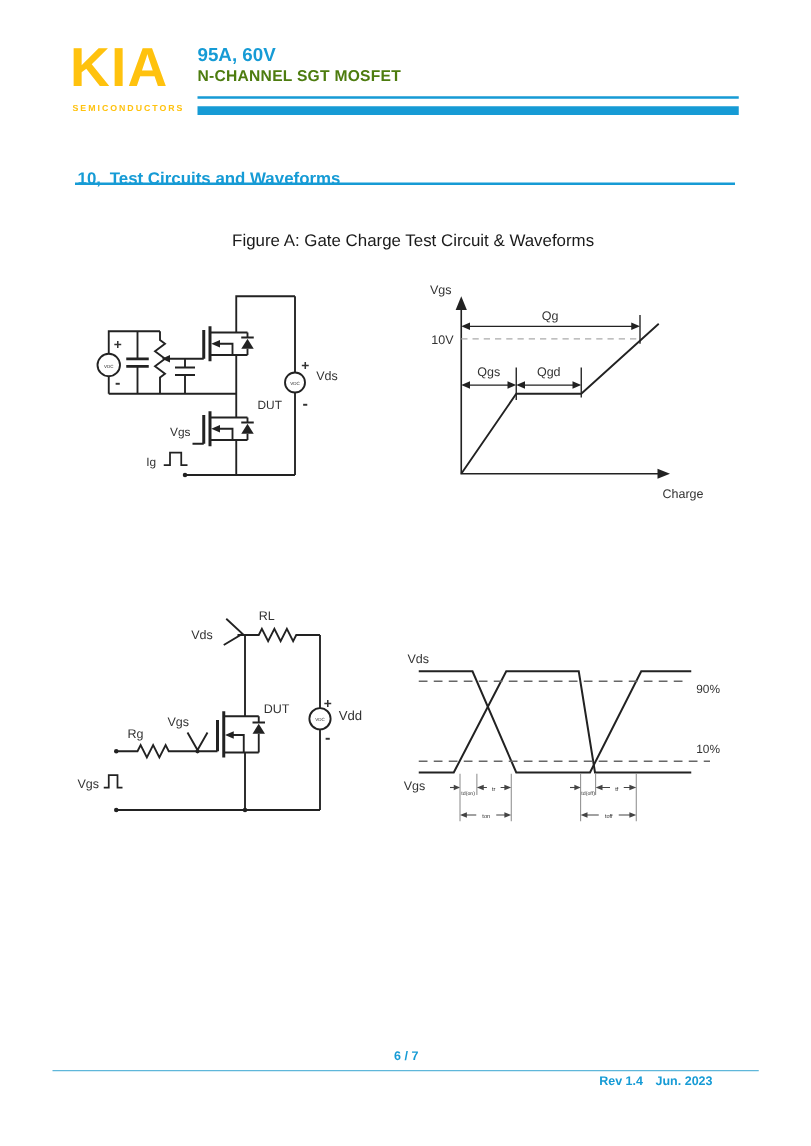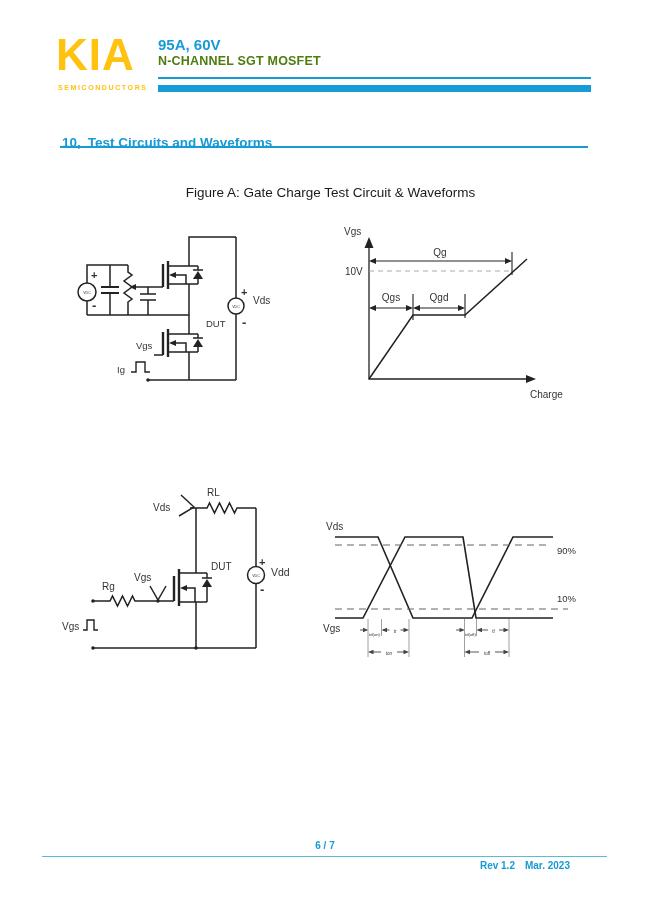--- a/index.html
+++ b/index.html
@@ -206,15 +206,15 @@
     <text x="56.5" y="128" font-size="4.2" text-anchor="middle">td(on)</text>
     <text x="77" y="124.5" font-size="4.5" text-anchor="middle">tr</text>
     <text x="71" y="146.5" font-size="4.5" text-anchor="middle">ton</text>
     <text x="152.5" y="128" font-size="4.2" text-anchor="middle">td(off)</text>
     <text x="175.5" y="124.5" font-size="4.5" text-anchor="middle">tf</text>
     <text x="169" y="146.5" font-size="4.5" text-anchor="middle">toff</text>
   </svg>
 
   <div class="abs ftr-line"></div>
   <div class="abs ftr-page">6 / 7</div>
-  <div class="abs ftr-rev"><span>Rev 1.2</span><span>Mar. 2023</span></div>
+  <div class="abs ftr-rev"><span>Rev 1.4</span><span>Jun. 2023</span></div>
 
 </div>
 
 </body></html>

